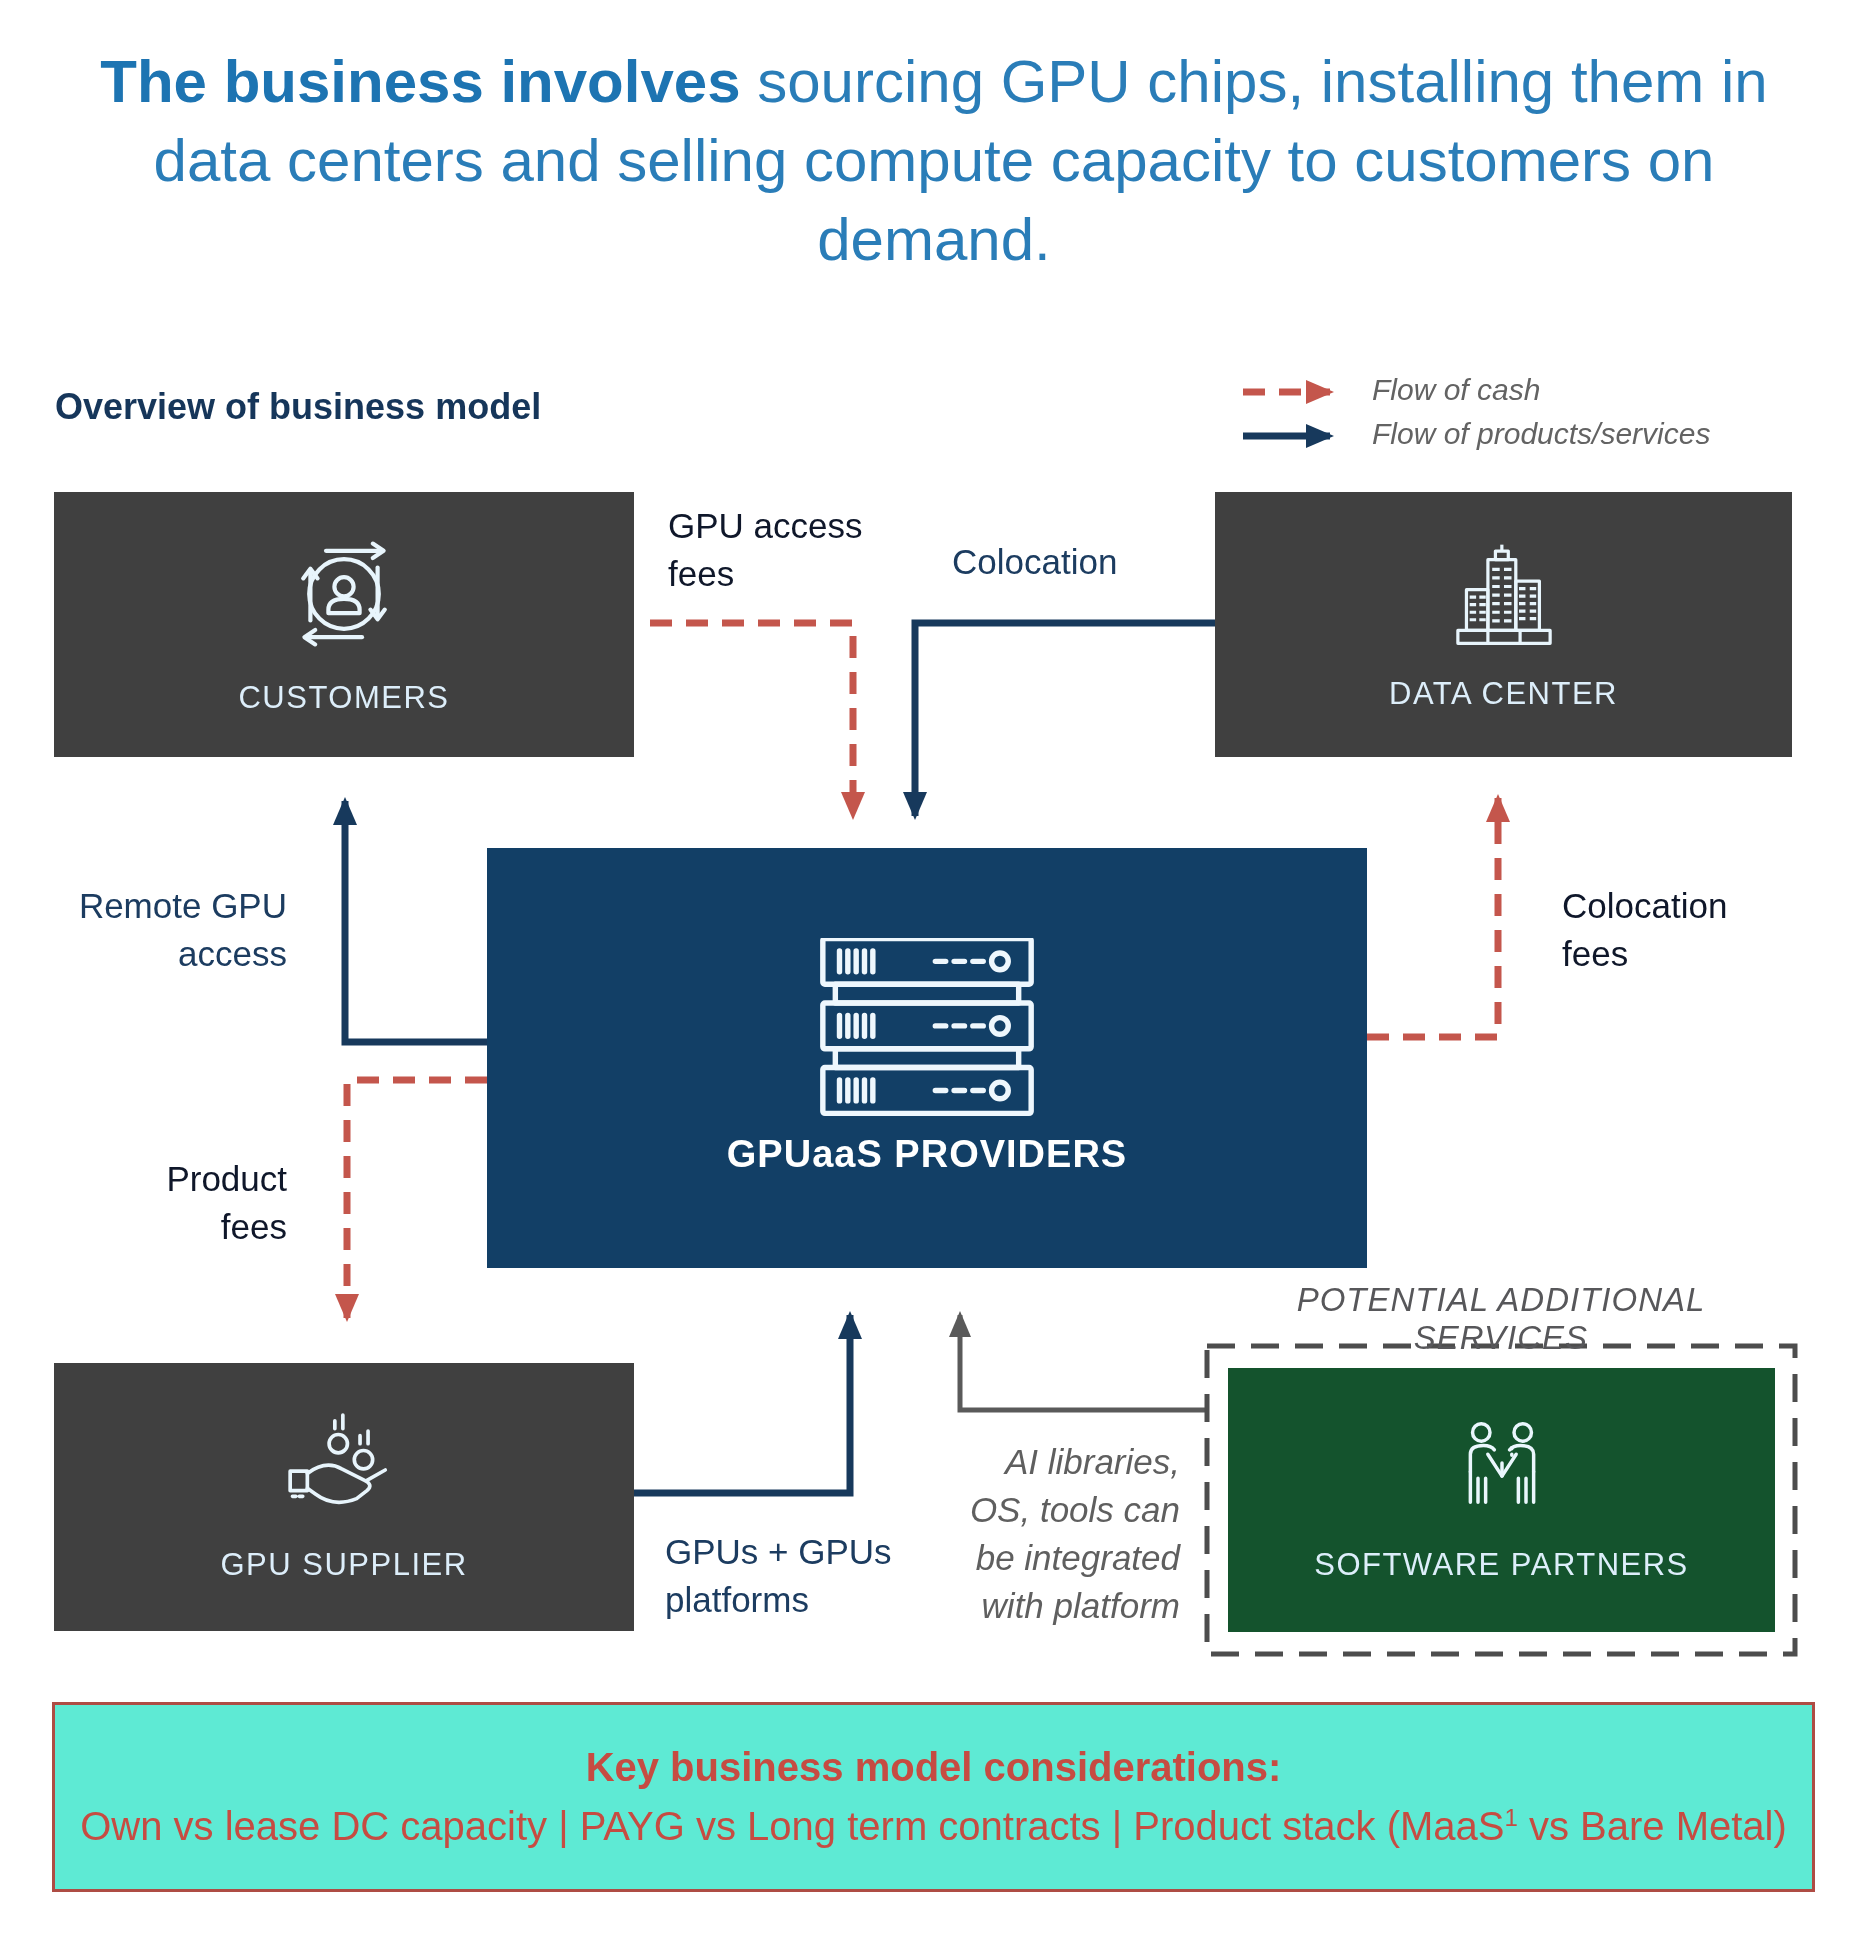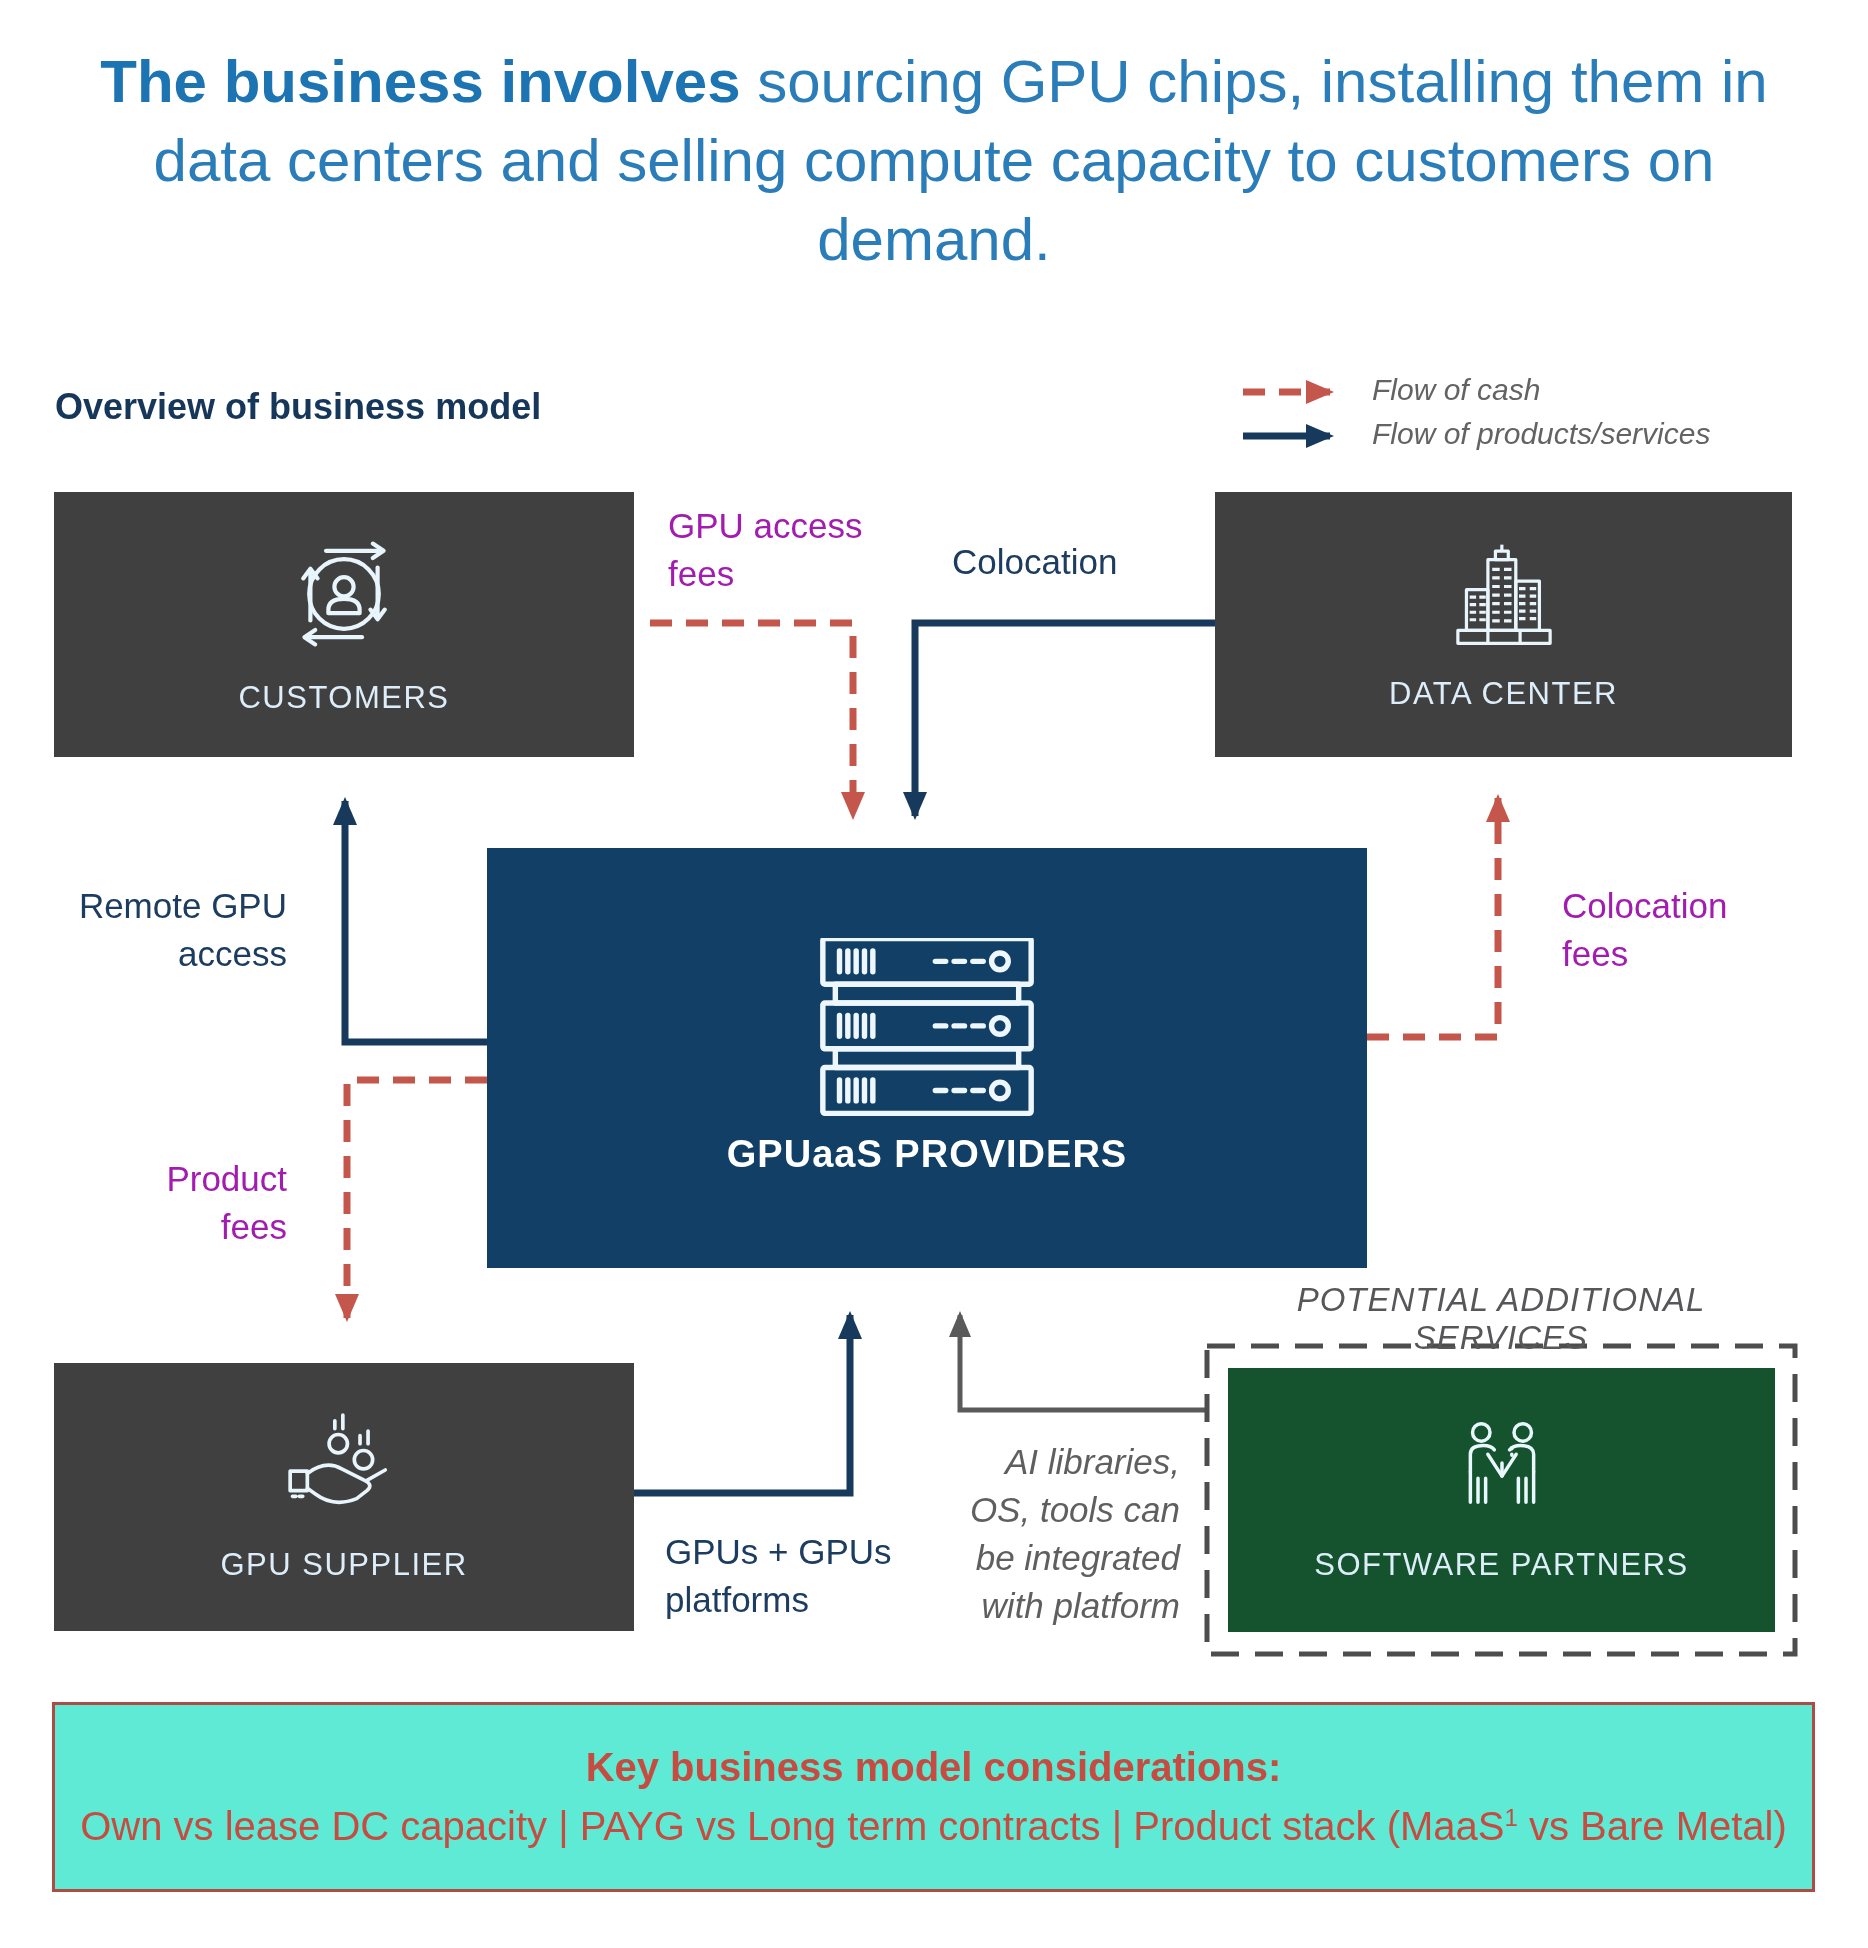--- a/index.html
+++ b/index.html
@@ -31,21 +31,21 @@
   .supplier{left:54px;top:1363px;width:580px;height:268px;}
   .partners{left:1228px;top:1368px;width:547px;height:264px;}
 
   
   .additional-label{position:absolute;left:1205px;top:1281px;width:592px;text-align:center;
     font-size:33px;font-style:italic;color:#57575a;letter-spacing:1px;}
 
   
   .flow{position:absolute;font-size:35px;line-height:48px;}
   .flow .ln{display:block;}
-  .red{color:#a21caf;}
+  .red{color:#0f172a;}
   .navy{color:#1c3c60;}
   .grayit{color:#5f5f5f;font-style:italic;}
   .f-gpu-access{left:668px;top:502px;text-align:left;}
   .f-colocation{left:952px;top:538px;}
   .f-remote{left:55px;top:882px;width:232px;text-align:right;}
   .f-purchase{left:55px;top:1155px;width:232px;text-align:right;}
   .f-colofees{left:1562px;top:882px;text-align:left;}
   .f-gpus{left:665px;top:1528px;text-align:left;}
   .f-ai{left:948px;top:1438px;width:232px;text-align:right;}
 

